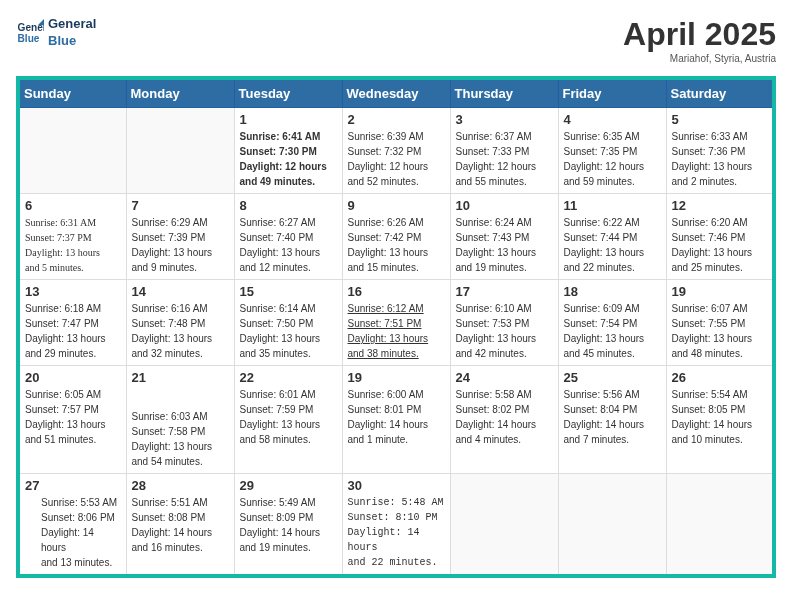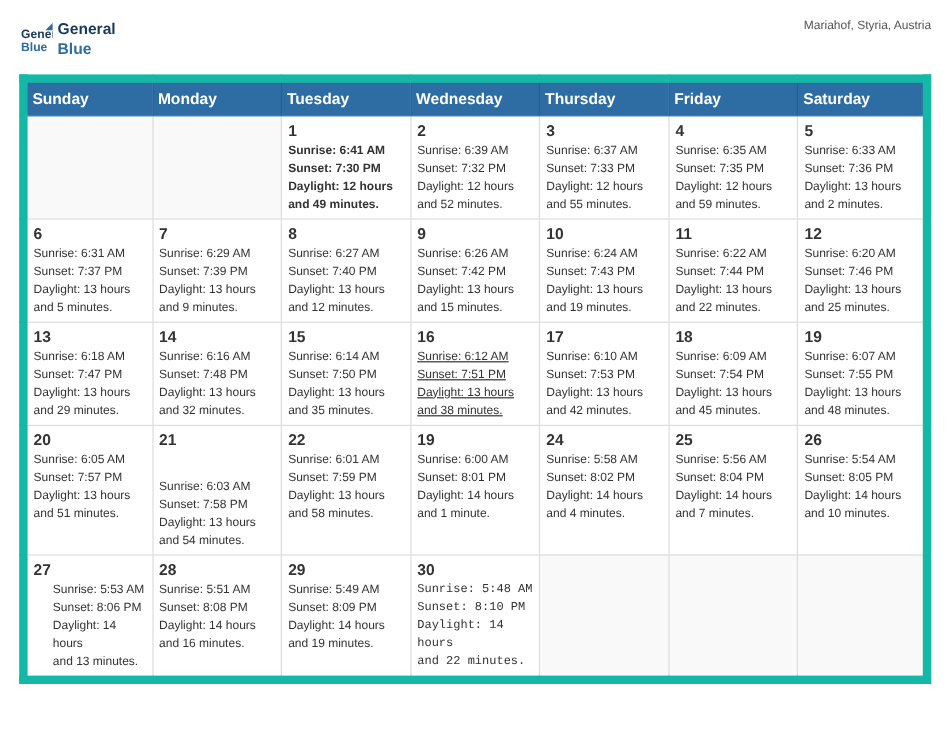--- a/index.html
+++ b/index.html
@@ -33,21 +33,21 @@
       font-weight: bold;
       color: #333;
     }
     .location {
       font-size: 10px;
       color: #555;
     }
     .calendar {
       width: 100%;
       border-collapse: collapse;
-      border: 7px solid #14b8a6;
+      border: 4px solid #14b8a6;
       padding-left: 48px;
     }
     .calendar th {
       background-color: #2E6DA4;
       color: #fff;
       padding: 6px 4px;
       font-size: 13px;
       font-weight: bold;
       text-align: left;
       border: 1px solid #2060a0;
@@ -90,20 +90,21 @@
       <text x="2" y="16" font-size="13" font-weight="bold" fill="#1a3a5c" font-family="Arial">General</text>
       <text x="2" y="30" font-size="13" font-weight="bold" fill="#2E6DA4" font-family="Arial">Blue</text>
       <polygon points="28,8 36,8 36,0" fill="#2E6DA4"></polygon>
     </svg>
     <div style="display:flex;flex-direction:column;font-size:13px;font-weight:bold;line-height:1.3;">
       <span style="color:#1a3a5c;">General</span>
       <span style="color:#2E6DA4;">Blue</span>
     </div>
   </div>
   <div class="title-block">
+    <div class="month-title">April 2025</div>
     <div class="location">Mariahof, Styria, Austria</div>
   </div>
 </div>
 
 <table class="calendar">
   <thead>
     <tr>
     <th>Sunday</th>
         <th>Monday</th>
         <th>Tuesday</th>
@@ -149,21 +150,21 @@
           <span class="day-num">5</span>
           <div class="day-info" style="white-space: pre-line;">Sunrise: 6:33 AM
 Sunset: 7:36 PM
 Daylight: 13 hours
 and 2 minutes.</div>
         </td>
       </tr>
       <tr class="week-row">
         <td>
           <span class="day-num">6</span>
-          <div class="day-info" style="white-space: pre-line;">Sunrise: 6:31 AM
+          <div class="day-info" style="white-space: pre-line; font-family: Liberation Serif, serif;">Sunrise: 6:31 AM
 Sunset: 7:37 PM
 Daylight: 13 hours
 and 5 minutes.</div>
         </td>
         <td>
           <span class="day-num">7</span>
           <div class="day-info" style="white-space: pre-line;">Sunrise: 6:29 AM
 Sunset: 7:39 PM
 Daylight: 13 hours
 and 9 minutes.</div>

